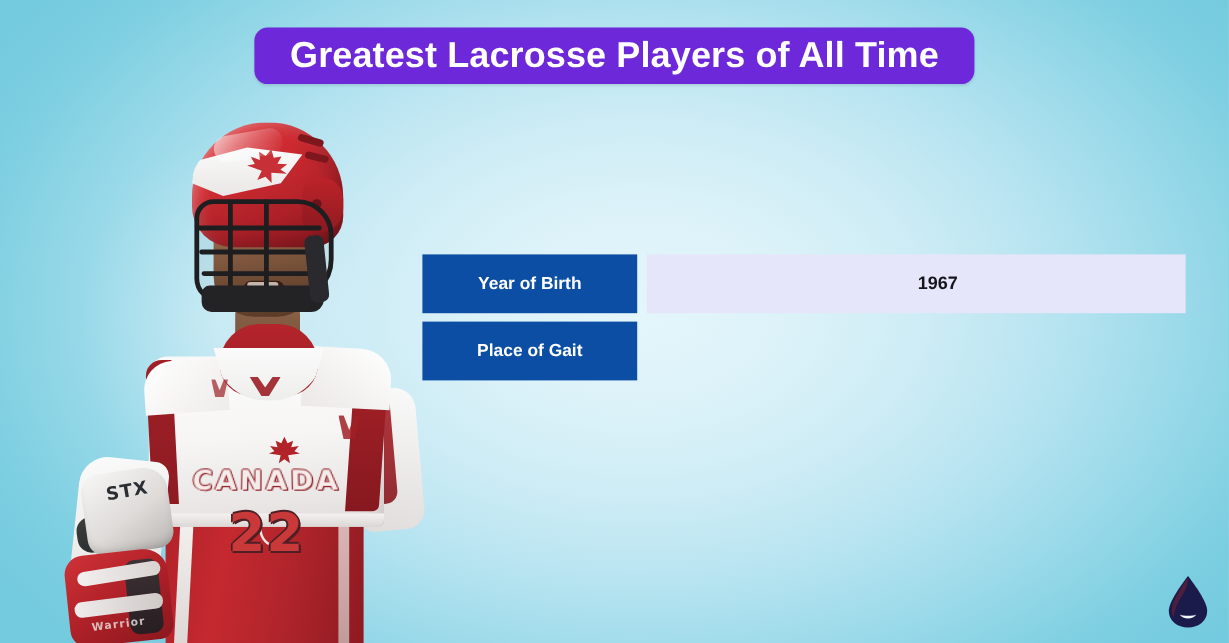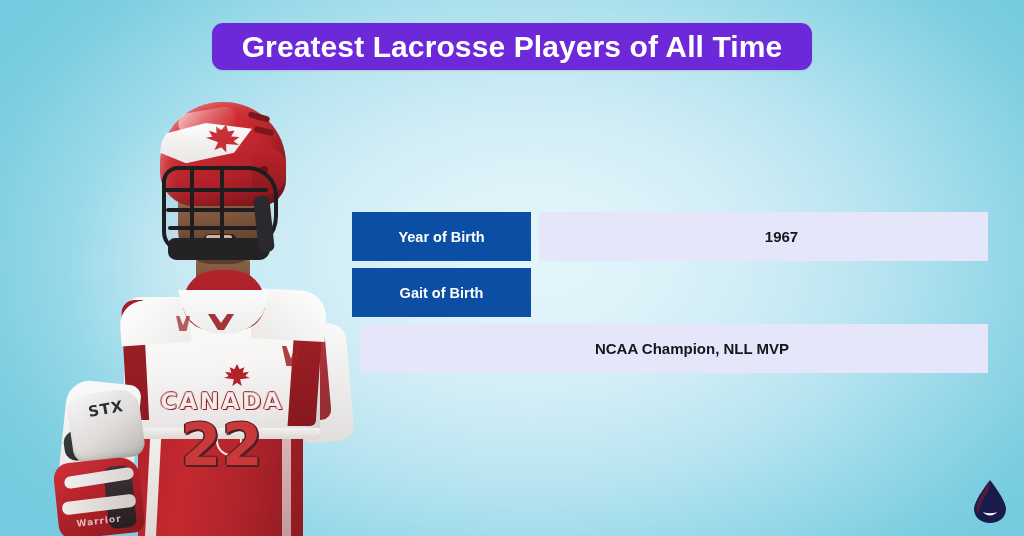--- a/index.html
+++ b/index.html
@@ -252,21 +252,21 @@
     font-weight: bold;
     letter-spacing: 2.5px;
     text-shadow: 1px 1px 0 #8f1b22, -1px 0 0 #8f1b22, 0 -1px 0 #8f1b22, 1px 0 0 #8f1b22;
     transform: perspective(120px) rotateX(8deg);
   }
   .number-22 {
     left: 130px; top: 322px; width: 144px;
     text-align: center;
     color: #c9393a;
     font-family: "DejaVu Sans", sans-serif;
-    font-size: 58px;
+    font-size: 44px;
     font-weight: bold;
     letter-spacing: 1px;
     line-height: 62px;
     text-shadow: 2px 2px 0 #4e2026, -1.5px 0 0 #4e2026, 0 -1.5px 0 #4e2026, 1.5px 0 0 #4e2026, 0 2px 0 #4e2026;
   }
   .warrior-mark {
     left: 262px; top: 254px; width: 18px; height: 20px;
     background: #a02026;
     clip-path: polygon(0 0, 24% 0, 50% 62%, 76% 0, 100% 0, 76% 100%, 24% 100%);
     opacity: .85;
@@ -540,27 +540,26 @@
 
   <div id="info-table">
 
     <div class="info-row">
       <div class="info-label">Year of Birth</div>
       <div class="cell-gap"></div>
       <div class="info-value">1967</div>
     </div>
 
     <div class="info-row">
-      <div class="info-label">Gait of Birth</div>
+      <div class="info-label">Place of Gait</div>
       <div class="cell-gap"></div>
     </div>
 
     <div class="info-row">
       <div class="cell-gap"></div>
-      <div class="info-value">NCAA Champion, NLL MVP</div>
     </div>
 
   </div>
 
   <div id="logo">
     <svg width="40" height="46" viewBox="0 0 40 46">
       <path d="M20 2 C20 2 4 22 4 31 C4 39.5 11.2 45 20 45 C28.8 45 36 39.5 36 31 C36 22 20 2 20 2 Z" fill="#1b1b4b"></path>
       <path d="M20 3.5 C20 3.5 6.5 21.5 6.5 30.5 C6.5 33 7.2 35.2 8.4 37 C8.0 34.5 9.5 27 14 20 C17 15.4 20 11 20 3.5 Z" fill="#7d1f33" opacity="0.55"></path>
       <path d="M13 34 C16 38.5 24 38.5 27 34 C23.5 35.6 16.5 35.6 13 34 Z" fill="#f4f7fa"></path>
     </svg>

